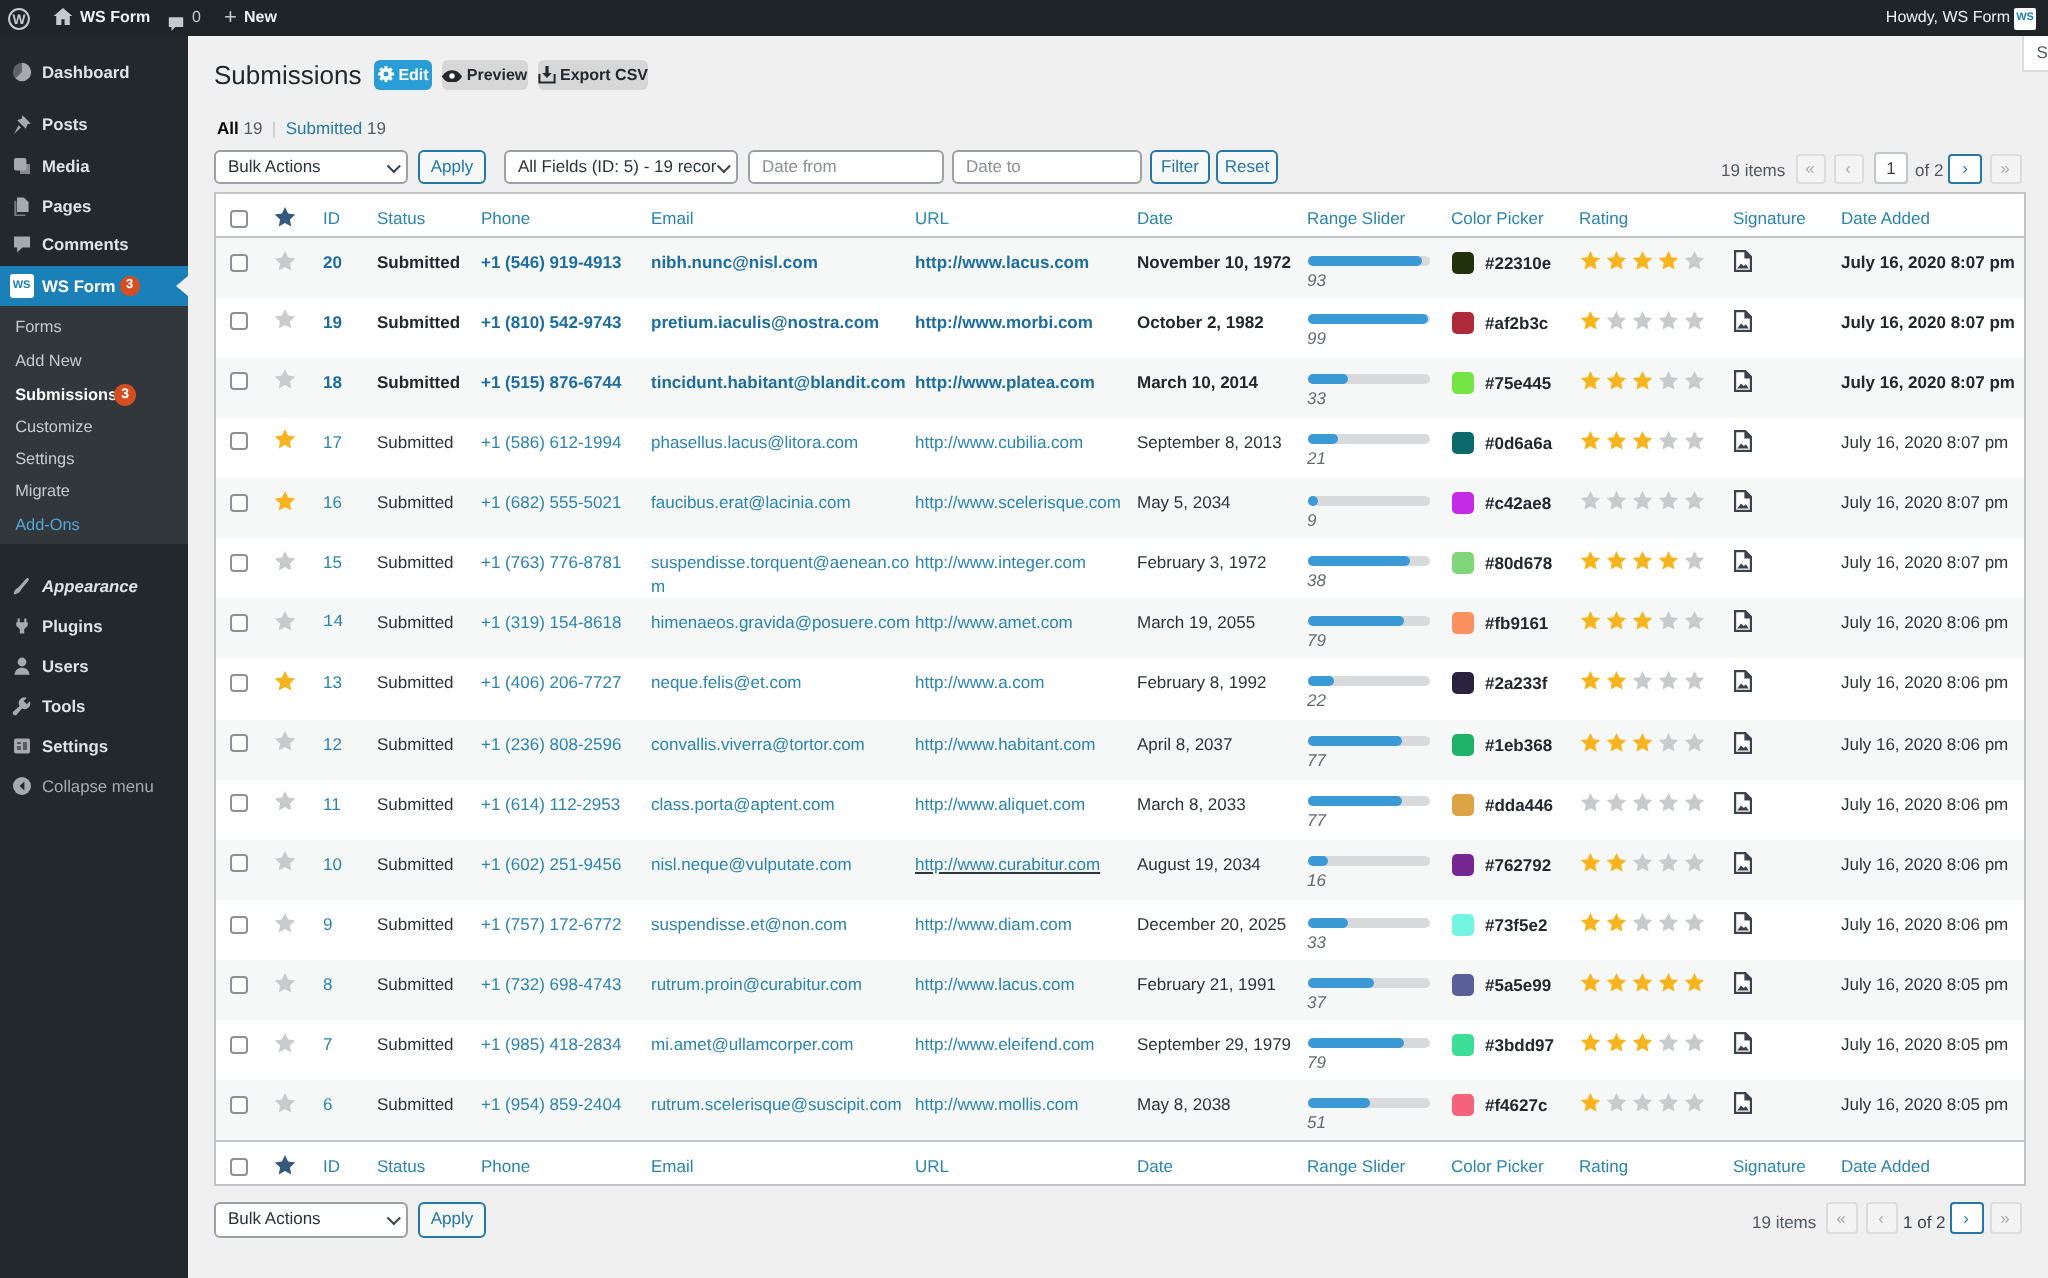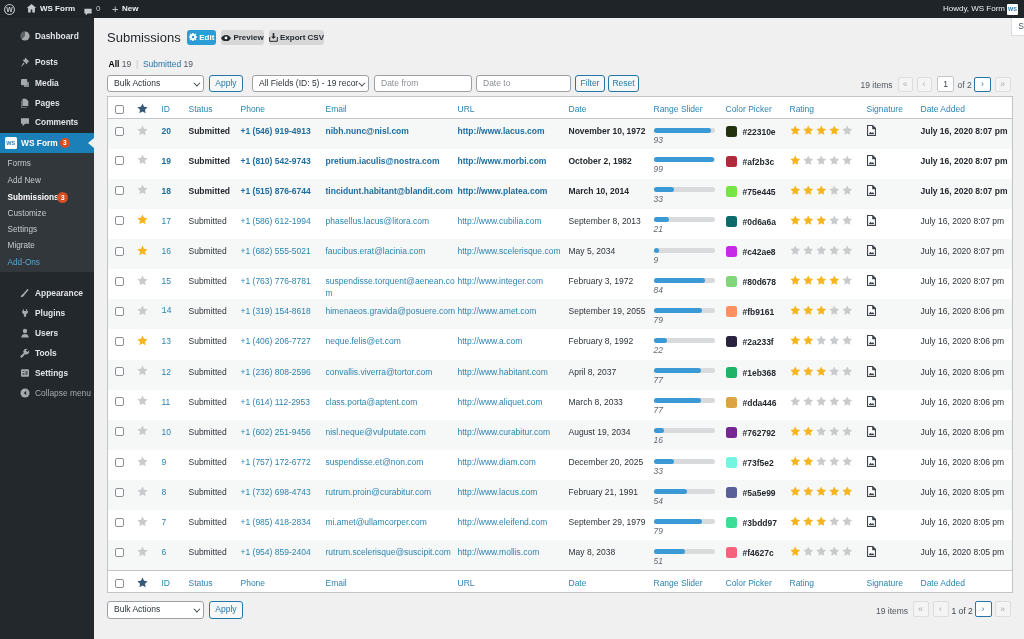--- a/index.html
+++ b/index.html
@@ -1,19 +1,19 @@
 <!DOCTYPE html>
 <html><head><meta charset="utf-8"><style>
 *{margin:0;padding:0;box-sizing:border-box;}
 html,body{width:1024px;height:639px;overflow:hidden;font-family:"Liberation Sans",sans-serif;background:#f0f0f1;}
 #bar{position:absolute;top:0;left:0;width:1024px;height:18px;background:#1f2428;z-index:30;color:#e8eaec;font-size:8px;}
 #bar .it{position:absolute;top:0;height:18px;line-height:18px;white-space:nowrap;}
 #side{position:absolute;top:18px;left:0;width:94px;height:621px;background:#23282d;z-index:20;}
 #content{position:absolute;top:18px;left:94px;width:1012px;height:621px;background:#f0f0f1;}
-.mi{position:absolute;left:14px;width:102px;height:20px;color:#e0e3e6;font-size:8.4px;font-weight:700;}
+.mi{position:absolute;left:0;width:102px;height:20px;color:#e0e3e6;font-size:8.4px;font-weight:700;}
 .mi .lb{position:absolute;left:21px;top:50%;transform:translateY(-50%);white-space:nowrap;}
 .mi svg{position:absolute;left:5.5px;top:50%;transform:translateY(-50%);}
 .smi{position:absolute;left:7.6px;white-space:nowrap;height:16px;color:#b2b8be;font-size:8.2px;line-height:16px;}
 #subbg{position:absolute;left:0;top:135px;width:94px;height:119px;background:#32373c;}
 #wsf{position:absolute;left:0;top:115px;width:94px;height:20px;background:#1b7fb8;color:#fff;}
 #wsf .lb{position:absolute;left:21px;top:50%;transform:translateY(-50%);font-size:8.4px;font-weight:700;white-space:nowrap;}
 #wsfarrow{position:absolute;right:0;top:50%;transform:translateY(-50%);width:0;height:0;border-top:5px solid transparent;border-bottom:5px solid transparent;border-right:6px solid #f0f0f1;}
 .badge{display:inline-block;background:#d54e21;color:#fff;border-radius:50%;width:11px;height:11px;line-height:11px;text-align:center;font-size:7px;font-weight:700;}
 #screenopt{position:absolute;right:13px;top:0;width:82px;height:18px;background:#fff;border:1px solid #dcdcde;border-top:none;color:#50575e;font-size:8.5px;text-align:center;line-height:17px;}
 h1{position:absolute;left:13px;top:12px;font-size:13px;font-weight:400;color:#23282d;}
@@ -110,21 +110,21 @@
       <span class="badge" style="position:absolute;left:60px;top:5px;width:9.6px;height:9.6px;line-height:9.6px;font-size:6.5px;">3</span>
       <span id="wsfarrow"></span>
     </div>
     <div class="smi" style="top:138px;color:#c6cbd0;">Forms</div>
     <div class="smi" style="top:155.3px;color:#c6cbd0;">Add New</div>
     <div class="smi" style="top:171.8px;color:#fff;font-weight:700;">Submissions<span class="badge" style="position:absolute;left:49.5px;top:2.5px;">3</span></div>
     <div class="smi" style="top:188.1px;color:#c6cbd0;">Customize</div>
     <div class="smi" style="top:204px;color:#c6cbd0;">Settings</div>
     <div class="smi" style="top:220.4px;color:#c6cbd0;">Migrate</div>
     <div class="smi" style="top:237.3px;color:#55a8d5;">Add-Ons</div>
-    <div class="mi" style="top:265px;">
+    <div class="mi" style="top:265px;font-style:italic;">
       <svg width="10" height="10" viewBox="0 0 10 10">
         <path fill="#a7aaad" d="M.8 9.2c.2-1.9.9-2.6 2.2-3.3L7.2 1.2c.6-.6 1.6.2 1.1 1L4.6 6.8C4 8.3 2.8 9 .8 9.2z"></path>
       </svg>
       <span class="lb">Appearance</span>
     </div>
     <div class="mi" style="top:285px;">
       <svg width="10" height="10" viewBox="0 0 10 10">
         <path fill="#a7aaad" d="M2.8 1.2h1.1v1.9h2.2V1.2h1.1v1.9h.7v1.7L6.1 6.6v2.2H3.9V6.6L2.1 4.8V3.1h.7z"></path>
       </svg>
       <span class="lb">Plugins</span>
@@ -458,21 +458,21 @@
           <td style="padding-left:7px;"><a>15</a></td>
           <td class="dk" style="padding-left:5px;">Submitted</td>
           <td style="padding-left:5px;"><a>+1 (763) 776-8781</a></td>
           <td style="padding-left:5px;white-space:normal;line-height:11.5px;"><a>suspendisse.torquent@aenean.co<br>m</a></td>
           <td style="padding-left:5px;"><a>http://www.integer.com</a></td>
           <td class="dk" style="padding-left:5px;">February 3, 1972</td>
           <td style="padding-top:0;">
             <span class="sld">
               <i style="width:51px;"></i>
             </span>
-            <div class="sval">84</div>
+            <div class="sval">38</div>
           </td>
           <td style="padding-left:5px;"><span class="sw" style="background:#80d678;"></span><span class="hex">#80d678</span></td>
           <td style="padding-left:5px;">
             <span class="stars"><svg width="10.5" height="10.5" viewBox="0 0 12 12">
                 <path fill="#f6b51e" d="M6 .6l1.7 3.5 3.9.5-2.9 2.7.7 3.9L6 9.3l-3.4 1.9.7-3.9L.4 4.6l3.9-.5z"></path>
               </svg><svg width="10.5" height="10.5" viewBox="0 0 12 12">
                 <path fill="#f6b51e" d="M6 .6l1.7 3.5 3.9.5-2.9 2.7.7 3.9L6 9.3l-3.4 1.9.7-3.9L.4 4.6l3.9-.5z"></path>
               </svg><svg width="10.5" height="10.5" viewBox="0 0 12 12">
                 <path fill="#f6b51e" d="M6 .6l1.7 3.5 3.9.5-2.9 2.7.7 3.9L6 9.3l-3.4 1.9.7-3.9L.4 4.6l3.9-.5z"></path>
               </svg><svg width="10.5" height="10.5" viewBox="0 0 12 12">
@@ -497,21 +497,21 @@
           <td>
             <span class="pad" style="padding-left:6px;margin-top:-1.5px;"><svg width="11" height="11" viewBox="0 0 12 12">
                 <path fill="#c9cacc" d="M6 .6l1.7 3.5 3.9.5-2.9 2.7.7 3.9L6 9.3l-3.4 1.9.7-3.9L.4 4.6l3.9-.5z"></path>
               </svg></span>
           </td>
           <td style="padding-left:7px;font-family:Liberation Mono, monospace;"><a>14</a></td>
           <td class="dk" style="padding-left:5px;">Submitted</td>
           <td style="padding-left:5px;"><a>+1 (319) 154-8618</a></td>
           <td style="padding-left:5px;white-space:normal;line-height:11.5px;"><a>himenaeos.gravida@posuere.com</a></td>
           <td style="padding-left:5px;"><a>http://www.amet.com</a></td>
-          <td class="dk" style="padding-left:5px;">September 19, 2055</td>
+          <td class="dk" style="padding-left:5px;">March 19, 2055</td>
           <td style="padding-top:0;">
             <span class="sld">
               <i style="width:48px;"></i>
             </span>
             <div class="sval">79</div>
           </td>
           <td style="padding-left:5px;"><span class="sw" style="background:#fb9161;"></span><span class="hex">#fb9161</span></td>
           <td style="padding-left:5px;">
             <span class="stars"><svg width="10.5" height="10.5" viewBox="0 0 12 12">
                 <path fill="#f6b51e" d="M6 .6l1.7 3.5 3.9.5-2.9 2.7.7 3.9L6 9.3l-3.4 1.9.7-3.9L.4 4.6l3.9-.5z"></path>
@@ -672,21 +672,21 @@
           </td>
           <td>
             <span class="pad" style="padding-left:6px;margin-top:-1.5px;"><svg width="11" height="11" viewBox="0 0 12 12">
                 <path fill="#c9cacc" d="M6 .6l1.7 3.5 3.9.5-2.9 2.7.7 3.9L6 9.3l-3.4 1.9.7-3.9L.4 4.6l3.9-.5z"></path>
               </svg></span>
           </td>
           <td style="padding-left:7px;"><a>10</a></td>
           <td class="dk" style="padding-left:5px;">Submitted</td>
           <td style="padding-left:5px;"><a>+1 (602) 251-9456</a></td>
           <td style="padding-left:5px;white-space:normal;line-height:11.5px;"><a>nisl.neque@vulputate.com</a></td>
-          <td style="padding-left:5px;"><a>http://www.curabitur.com</a></td>
+          <td style="padding-left:5px;text-decoration:underline;"><a>http://www.curabitur.com</a></td>
           <td class="dk" style="padding-left:5px;">August 19, 2034</td>
           <td style="padding-top:0;">
             <span class="sld">
               <i style="width:10px;"></i>
             </span>
             <div class="sval">16</div>
           </td>
           <td style="padding-left:5px;"><span class="sw" style="background:#762792;"></span><span class="hex">#762792</span></td>
           <td style="padding-left:5px;">
             <span class="stars"><svg width="10.5" height="10.5" viewBox="0 0 12 12">
@@ -766,21 +766,21 @@
           <td style="padding-left:7px;"><a>8</a></td>
           <td class="dk" style="padding-left:5px;">Submitted</td>
           <td style="padding-left:5px;"><a>+1 (732) 698-4743</a></td>
           <td style="padding-left:5px;white-space:normal;line-height:11.5px;margin-left:44px;"><a>rutrum.proin@curabitur.com</a></td>
           <td style="padding-left:5px;"><a>http://www.lacus.com</a></td>
           <td class="dk" style="padding-left:5px;">February 21, 1991</td>
           <td style="padding-top:0;">
             <span class="sld">
               <i style="width:33px;"></i>
             </span>
-            <div class="sval">54</div>
+            <div class="sval">37</div>
           </td>
           <td style="padding-left:5px;"><span class="sw" style="background:#5a5e99;"></span><span class="hex">#5a5e99</span></td>
           <td style="padding-left:5px;">
             <span class="stars"><svg width="10.5" height="10.5" viewBox="0 0 12 12">
                 <path fill="#f6b51e" d="M6 .6l1.7 3.5 3.9.5-2.9 2.7.7 3.9L6 9.3l-3.4 1.9.7-3.9L.4 4.6l3.9-.5z"></path>
               </svg><svg width="10.5" height="10.5" viewBox="0 0 12 12">
                 <path fill="#f6b51e" d="M6 .6l1.7 3.5 3.9.5-2.9 2.7.7 3.9L6 9.3l-3.4 1.9.7-3.9L.4 4.6l3.9-.5z"></path>
               </svg><svg width="10.5" height="10.5" viewBox="0 0 12 12">
                 <path fill="#f6b51e" d="M6 .6l1.7 3.5 3.9.5-2.9 2.7.7 3.9L6 9.3l-3.4 1.9.7-3.9L.4 4.6l3.9-.5z"></path>
               </svg><svg width="10.5" height="10.5" viewBox="0 0 12 12">

